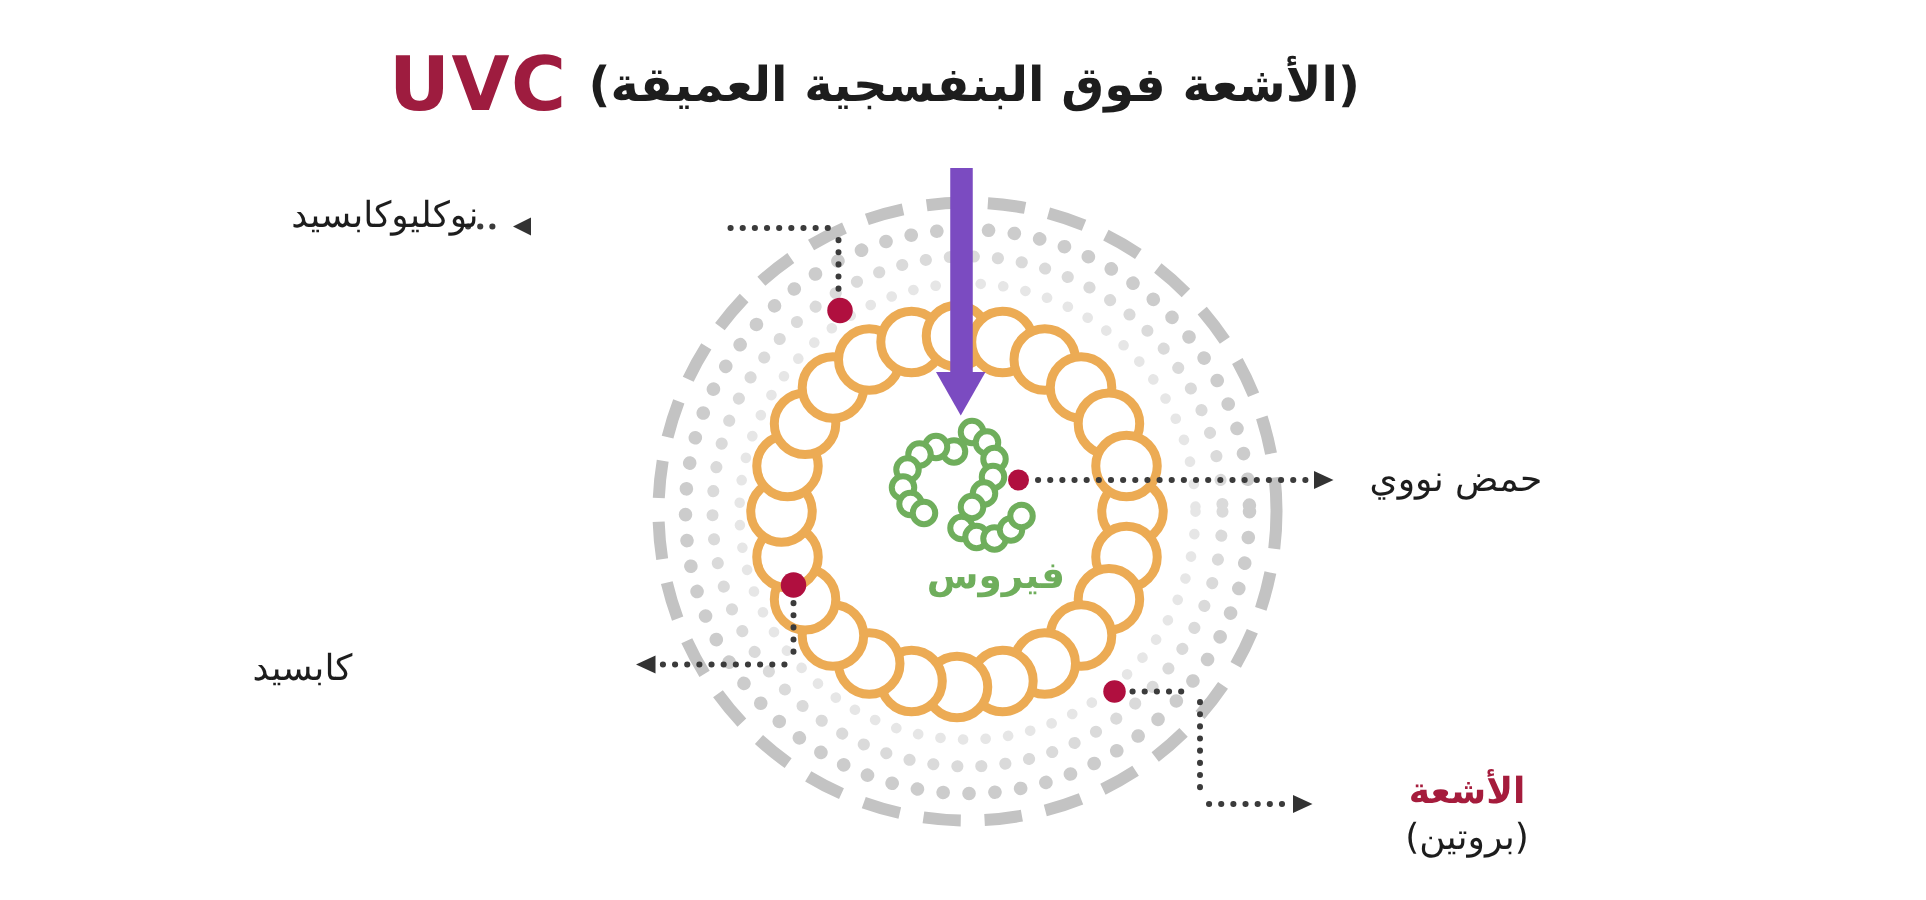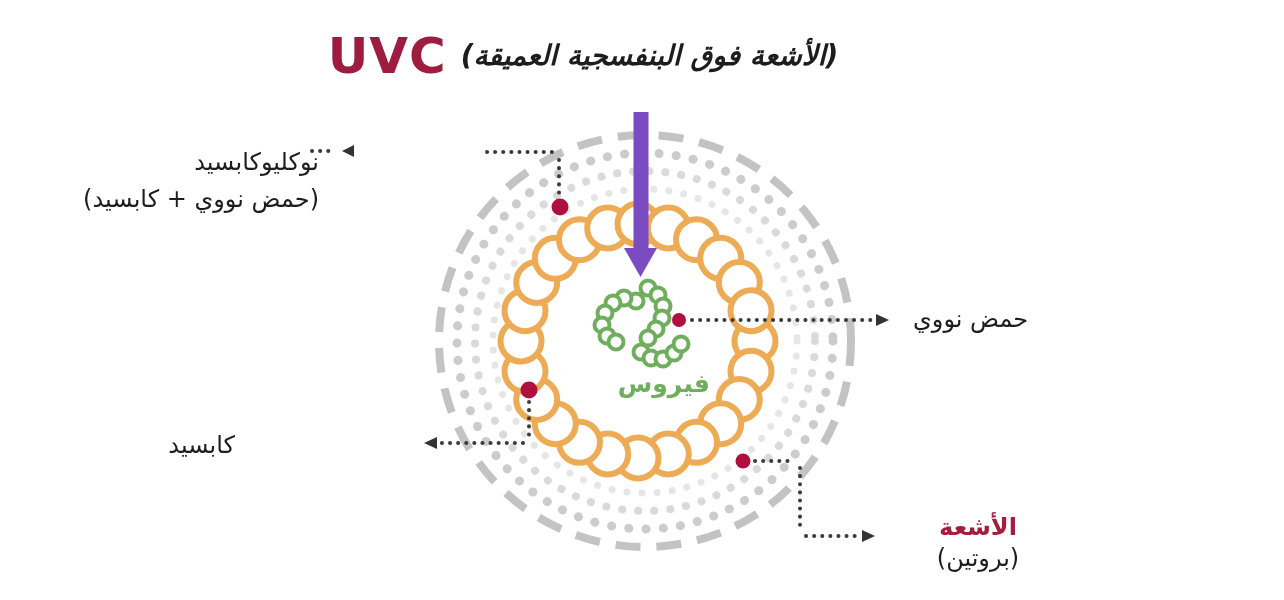--- a/index.html
+++ b/index.html
@@ -16,28 +16,28 @@
   .title{
     position:absolute; top:30px; left:0; right:0;
     display:flex; justify-content:center; align-items:center; gap:14px;
     padding-left:42px;
   }
   .title .uvc{
     color:var(--c-maroon); font-size:50px; font-weight:800; letter-spacing:1px;
     line-height:52px;
   }
   .title .ar{
-    color:var(--c-text); font-size:28px; font-weight:600; line-height:44px;font-style:italic;
+    color:var(--c-text); font-size:32px; font-weight:600; line-height:44px;
   }
   svg.diagram{position:absolute; left:0; top:0;}
   .lbl{
     position:absolute; direction:rtl; color:var(--c-text);
     font-size:24px; font-weight:500; white-space:nowrap;
   }
-  .lbl-nucleocapsid{top:144px; right:805px; text-align:right; line-height:37px;}
+  .lbl-nucleocapsid{top:125px; right:805px; text-align:right; line-height:37px;}
   .lbl-nucleic{top:304px; left:913px; line-height:30px;}
   .lbl-capsomere{top:430px; right:889px; line-height:30px;}
   .lbl-capsid{top:512px; left:893px; width:170px; text-align:center; line-height:31px;}
   .lbl-capsid .l1{color:var(--c-capsidred); font-weight:600;}
   .lbl-virus{
     top:369px; left:586px; width:124px; 
     color:var(--c-green); font-size:25px; font-weight:600;
   }
   .env-dash{fill:none; stroke:var(--c-dash); stroke-width:8; stroke-dasharray:25 16;}
   .ring1{fill:none; stroke:var(--c-dots1); stroke-width:9; stroke-dasharray:0.1 17.2; stroke-linecap:round;}
@@ -146,21 +146,20 @@
       <circle class="marker" cx="743" cy="461" r="7.5"></circle>
       <line class="conn" x1="755" y1="461" x2="794" y2="461"></line>
       <line class="conn" x1="800" y1="468" x2="800" y2="530"></line>
       <line class="conn" x1="806" y1="536" x2="858" y2="536"></line>
       <path class="arrowhead" d="M862,530 L862,542 L875,536 Z"></path>
     </g>
   </svg>
 
   <div class="lbl lbl-nucleocapsid">
     <div>نوكليوكابسيد</div>
-    <div>(حمض نووي + كابسيد)</div>
   </div>
 
   <div class="lbl lbl-nucleic">حمض نووي</div>
 
   <div class="lbl lbl-virus" dir="rtl">فيروس</div>
 
   <div class="lbl lbl-capsomere">كابسيد</div>
 
   <div class="lbl lbl-capsid">
     <div class="l1">الأشعة</div>

